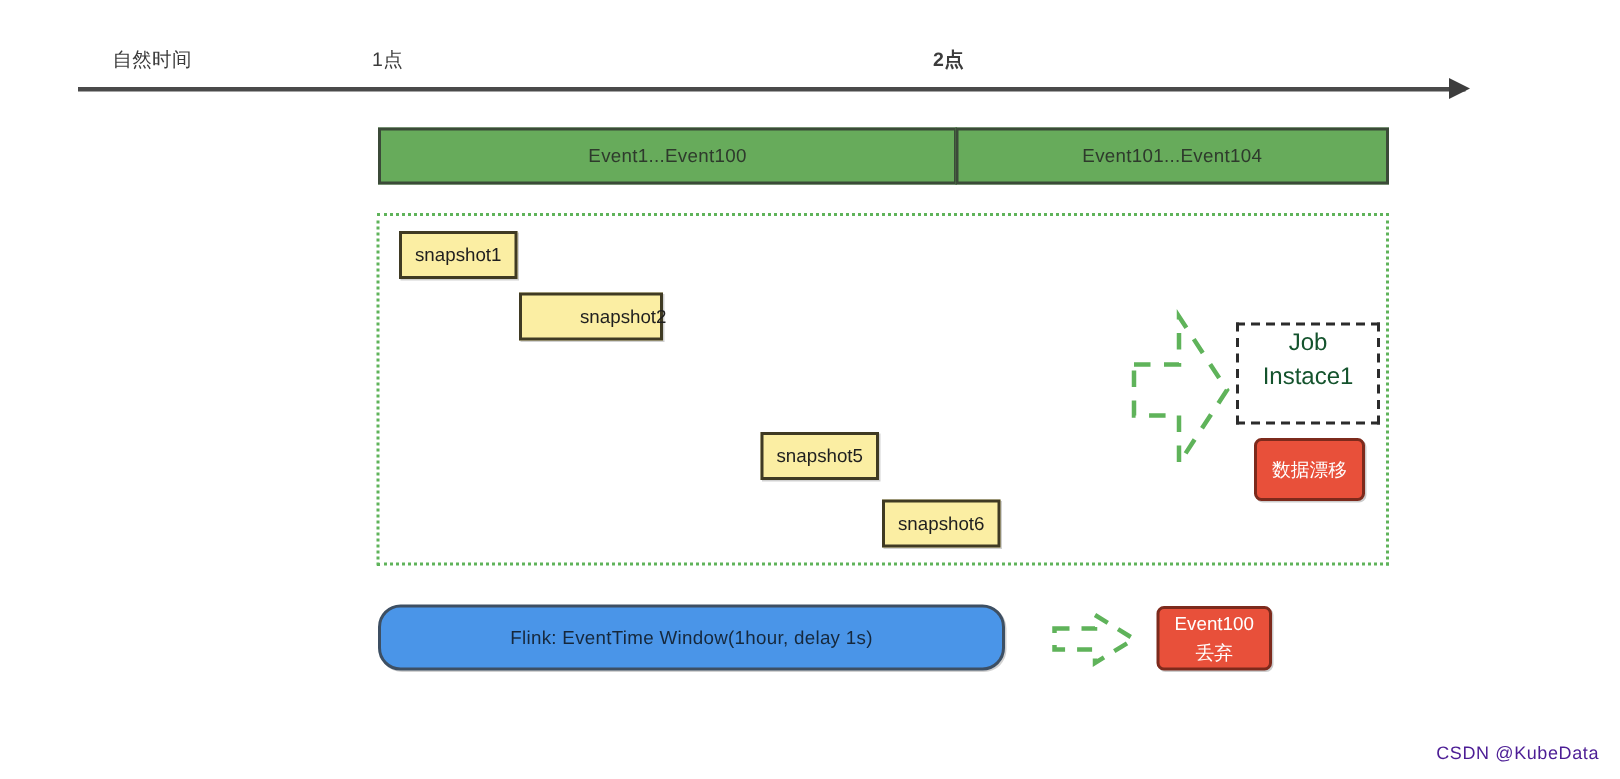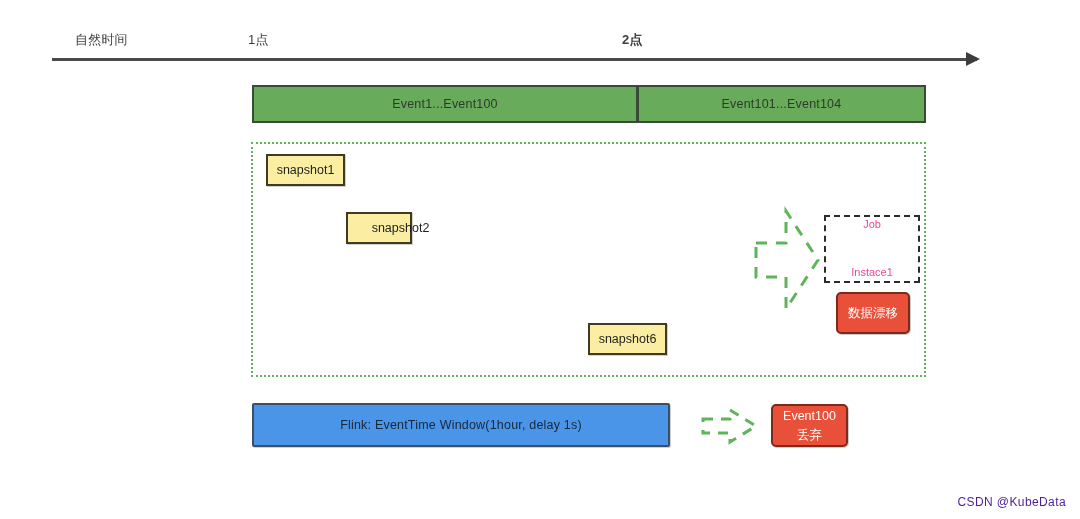--- a/index.html
+++ b/index.html
@@ -91,23 +91,23 @@
     left: 824px;
     top: 215px;
     width: 96px;
     height: 68px;
     border: 2px dashed #2b2b2b;
     box-sizing: border-box;
     background: #ffffff;
     display: flex;
     flex-direction: column;
     align-items: center;
-    justify-content: space-between;
-    font-size: 11px;
-    color: #ec4899;
+    justify-content: flex-start;
+    font-size: 16px;
+    color: #14532d;
     line-height: 1.45;
   }
 
   
   .red-box {
     position: absolute;
     background: #e8503a;
     border: 2px solid #7d2a1c;
     border-radius: 5px;
     box-sizing: border-box;
@@ -123,21 +123,21 @@
 
   
   .flink-bar {
     position: absolute;
     left: 252px;
     top: 403px;
     width: 418px;
     height: 44px;
     background: #4a95e8;
     border: 2px solid #3d4f63;
-    border-radius: 2px;
+    border-radius: 15px;
     box-sizing: border-box;
     display: flex;
     align-items: center;
     justify-content: center;
     font-size: 12.5px;
     color: #16283c;
     letter-spacing: 0.2px;
     box-shadow: 1px 1px 0 rgba(0,0,0,0.18);
   }
 
@@ -177,27 +177,30 @@
   <div class="event-bar" style="left:637px; top:85px; width:289px; height:38px;">
     <span>Event101...Event104</span>
   </div>
 
   <div class="snapshot-zone"></div>
 
   <div class="snapshot-box" style="left:266px; top:154px; width:79px; height:32px;">
     <span>snapshot1</span>
   </div>
 
-  <div class="snapshot-box" style="left:346px; top:212px; width:66px; height:32px;padding-left:43px;">
+  <div class="snapshot-box" style="left:346px; top:195px; width:96px; height:32px;padding-left:43px;">
     <span>snapshot2</span>
   </div>
 
 
-
-  <div class="snapshot-box" style="left:588px; top:323px; width:79px; height:32px;">
+  <div class="snapshot-box" style="left:507px; top:288px; width:79px; height:32px;">
+    <span>snapshot5</span>
+  </div>
+
+  <div class="snapshot-box" style="left:588px; top:333px; width:79px; height:32px;">
     <span>snapshot6</span>
   </div>
 
   <div class="green-arrow" style="left:752px; top:205px;">
     <svg width="70" height="110" viewBox="0 0 70 110" xmlns="http://www.w3.org/2000/svg">
       <path d="M4 38 L34 38 L34 6 L66 55 L34 104 L34 72 L4 72 Z" fill="none" stroke="#5fb35a" stroke-width="3" stroke-dasharray="11 9" stroke-linejoin="miter"></path>
     </svg>
   </div>
 
   <div class="job-box">

